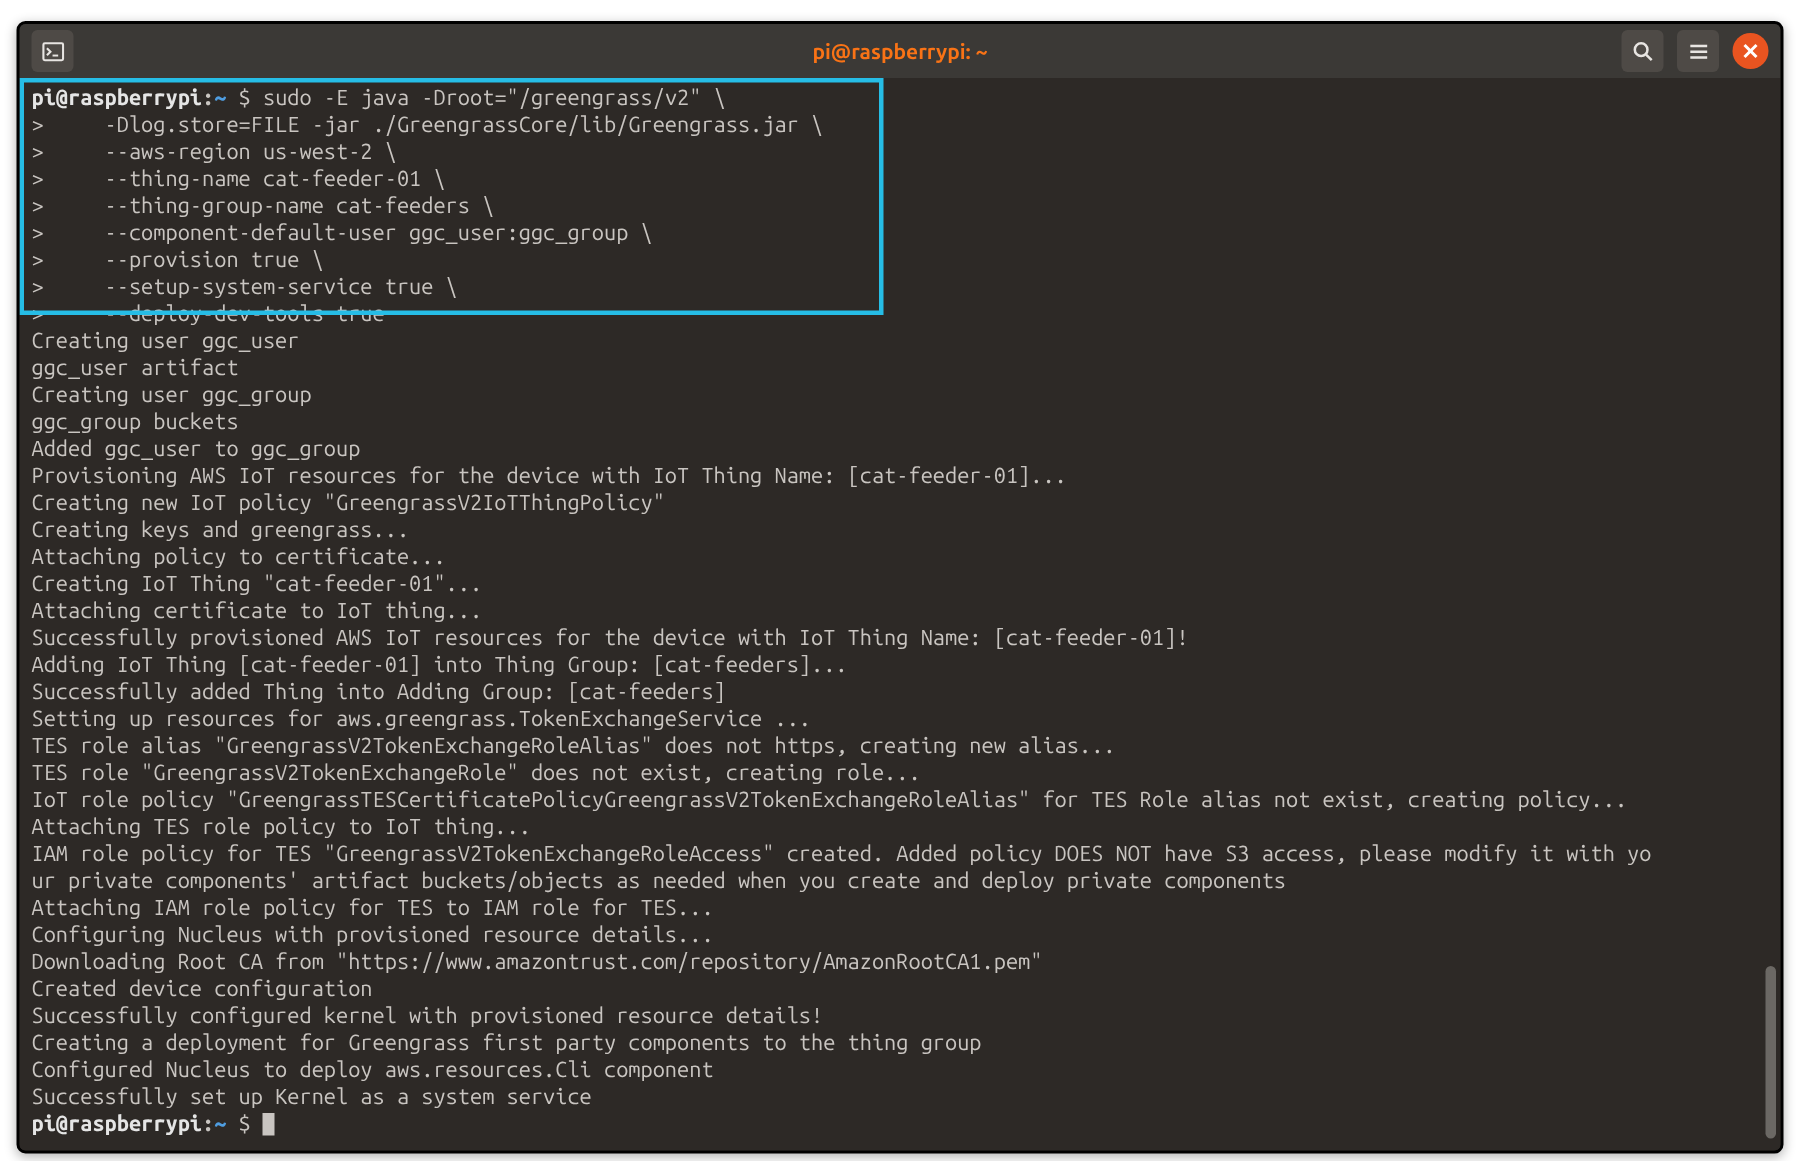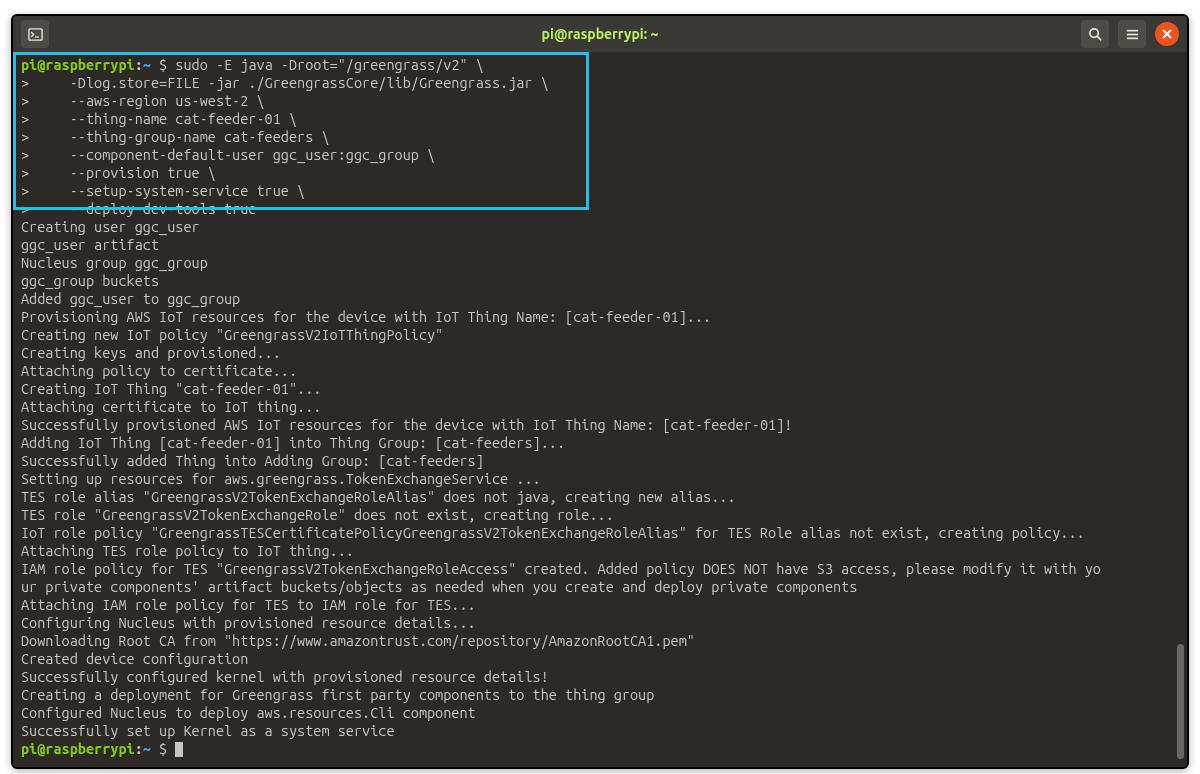--- a/index.html
+++ b/index.html
@@ -29,21 +29,21 @@
     }
     .titlebar-left {
       display: flex;
       align-items: center;
       gap: 10px;
     }
     .titlebar-title {
       position: absolute;
       left: 50%;
       transform: translateX(-50%);
-      color: #bef264;
+      color: #f97316;
       font-size: 14px;
       font-weight: 700;
     }
     .titlebar-right {
       margin-left: auto;
       display: flex;
       align-items: center;
       gap: 9px;
     }
     .titlebar-btn {
@@ -75,21 +75,21 @@
       position: relative;
       min-height: 695px;
     }
     .terminal-content {
       font-family: "Ubuntu Mono", "Consolas", "Courier New", monospace;
       font-size: 14.5px;
       line-height: 18px;
       color: #c9c5c1;
       white-space: pre;
     }
-    .prompt-user { color: #84cc16; font-weight: 700; }
+    .prompt-user { color: #e5e5e5; font-weight: 700; }
     .prompt-colon { color: #c9c5c1; font-weight: 700; }
     .prompt-path { color: #4f9de0; font-weight: 700; }
     .prompt-dollar { color: #c9c5c1; }
     .cmd-highlight-box {
       position: absolute;
       top: 0;
       left: 0;
       width: 576px;
       height: 158px;
       border: 3px solid #26bde6;
@@ -159,34 +159,34 @@
 <span class="cont-prompt">&gt;     -Dlog.store=FILE -jar ./GreengrassCore/lib/Greengrass.jar \</span>
 <span class="cont-prompt">&gt;     --aws-region us-west-2 \</span>
 <span class="cont-prompt">&gt;     --thing-name cat-feeder-01 \</span>
 <span class="cont-prompt">&gt;     --thing-group-name cat-feeders \</span>
 <span class="cont-prompt">&gt;     --component-default-user ggc_user:ggc_group \</span>
 <span class="cont-prompt">&gt;     --provision true \</span>
 <span class="cont-prompt">&gt;     --setup-system-service true \</span>
 <span class="cont-prompt">&gt;     --deploy-dev-tools true</span>
 <span>Creating user ggc_user</span>
 <span>ggc_user artifact</span>
-<span>Nucleus group ggc_group</span>
+<span>Creating user ggc_group</span>
 <span>ggc_group buckets</span>
 <span>Added ggc_user to ggc_group</span>
 <span>Provisioning AWS IoT resources for the device with IoT Thing Name: [cat-feeder-01]...</span>
 <span>Creating new IoT policy "GreengrassV2IoTThingPolicy"</span>
-<span>Creating keys and provisioned...</span>
+<span>Creating keys and greengrass...</span>
 <span>Attaching policy to certificate...</span>
 <span>Creating IoT Thing "cat-feeder-01"...</span>
 <span>Attaching certificate to IoT thing...</span>
 <span>Successfully provisioned AWS IoT resources for the device with IoT Thing Name: [cat-feeder-01]!</span>
 <span>Adding IoT Thing [cat-feeder-01] into Thing Group: [cat-feeders]...</span>
 <span>Successfully added Thing into Adding Group: [cat-feeders]</span>
 <span>Setting up resources for aws.greengrass.TokenExchangeService ...</span>
-<span>TES role alias "GreengrassV2TokenExchangeRoleAlias" does not java, creating new alias...</span>
+<span>TES role alias "GreengrassV2TokenExchangeRoleAlias" does not https, creating new alias...</span>
 <span>TES role "GreengrassV2TokenExchangeRole" does not exist, creating role...</span>
 <span>IoT role policy "GreengrassTESCertificatePolicyGreengrassV2TokenExchangeRoleAlias" for TES Role alias not exist, creating policy...</span>
 <span>Attaching TES role policy to IoT thing...</span>
 <span>IAM role policy for TES "GreengrassV2TokenExchangeRoleAccess" created. Added policy DOES NOT have S3 access, please modify it with yo</span>
 <span>ur private components' artifact buckets/objects as needed when you create and deploy private components</span>
 <span>Attaching IAM role policy for TES to IAM role for TES...</span>
 <span>Configuring Nucleus with provisioned resource details...</span>
 <span>Downloading Root CA from "https://www.amazontrust.com/repository/AmazonRootCA1.pem"</span>
 <span>Created device configuration</span>
 <span>Successfully configured kernel with provisioned resource details!</span>

